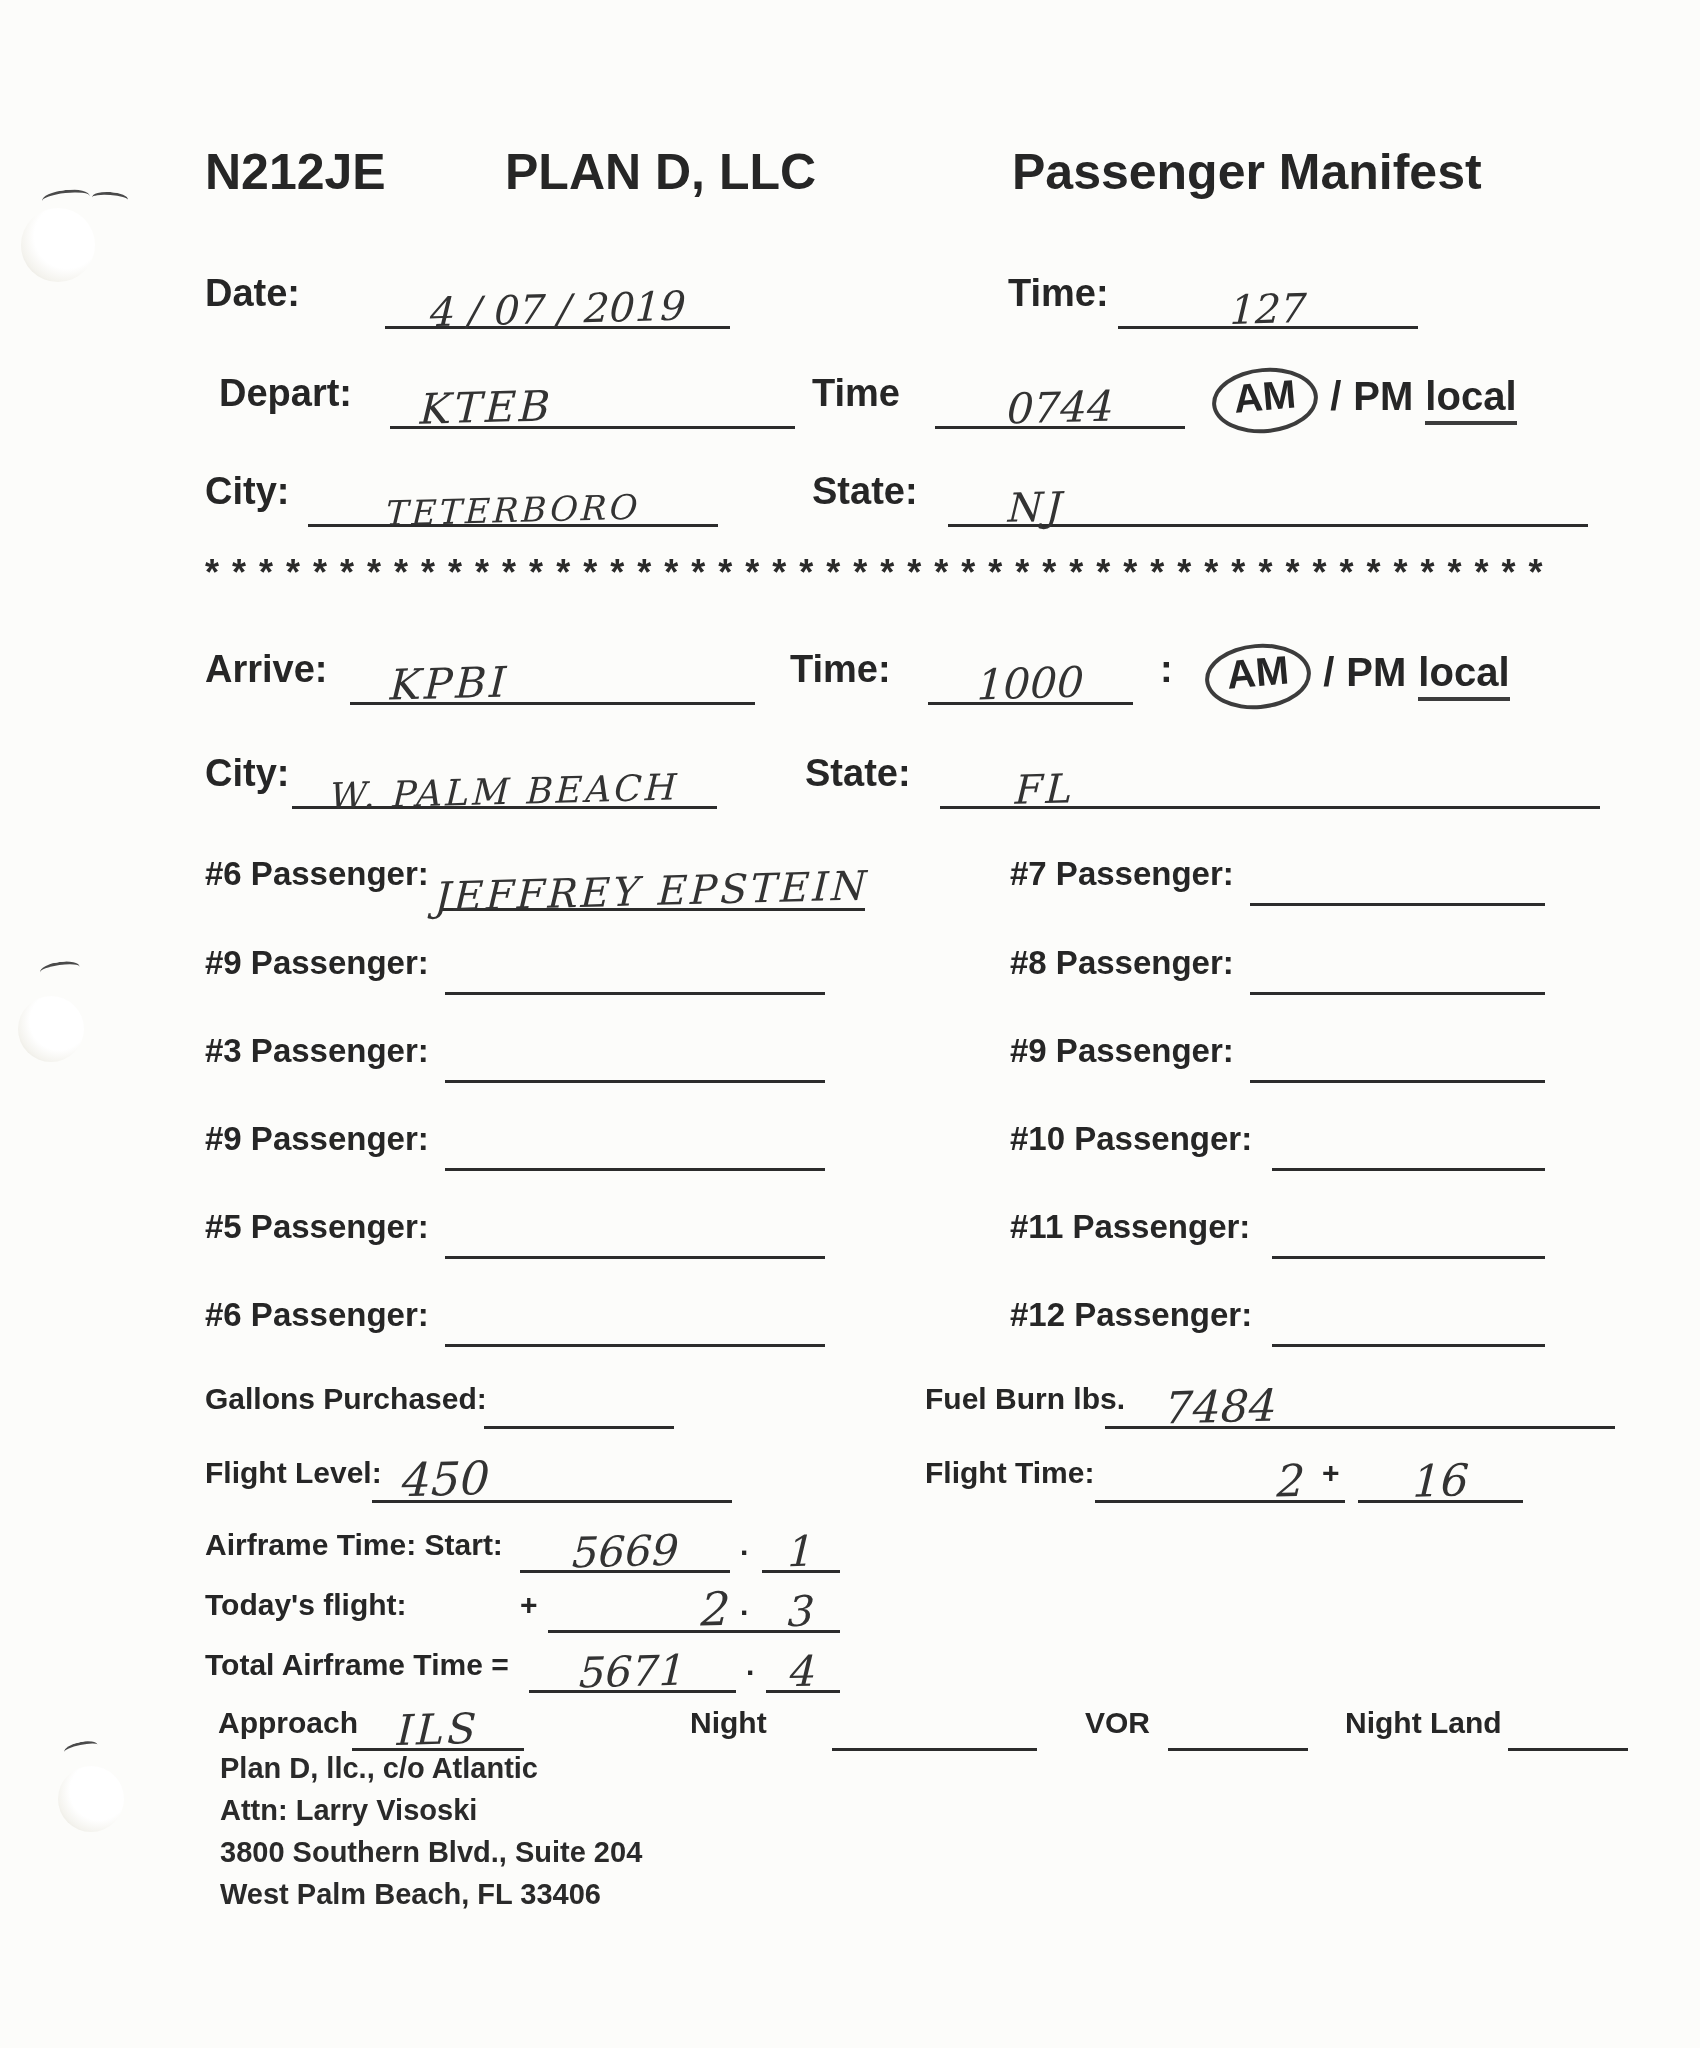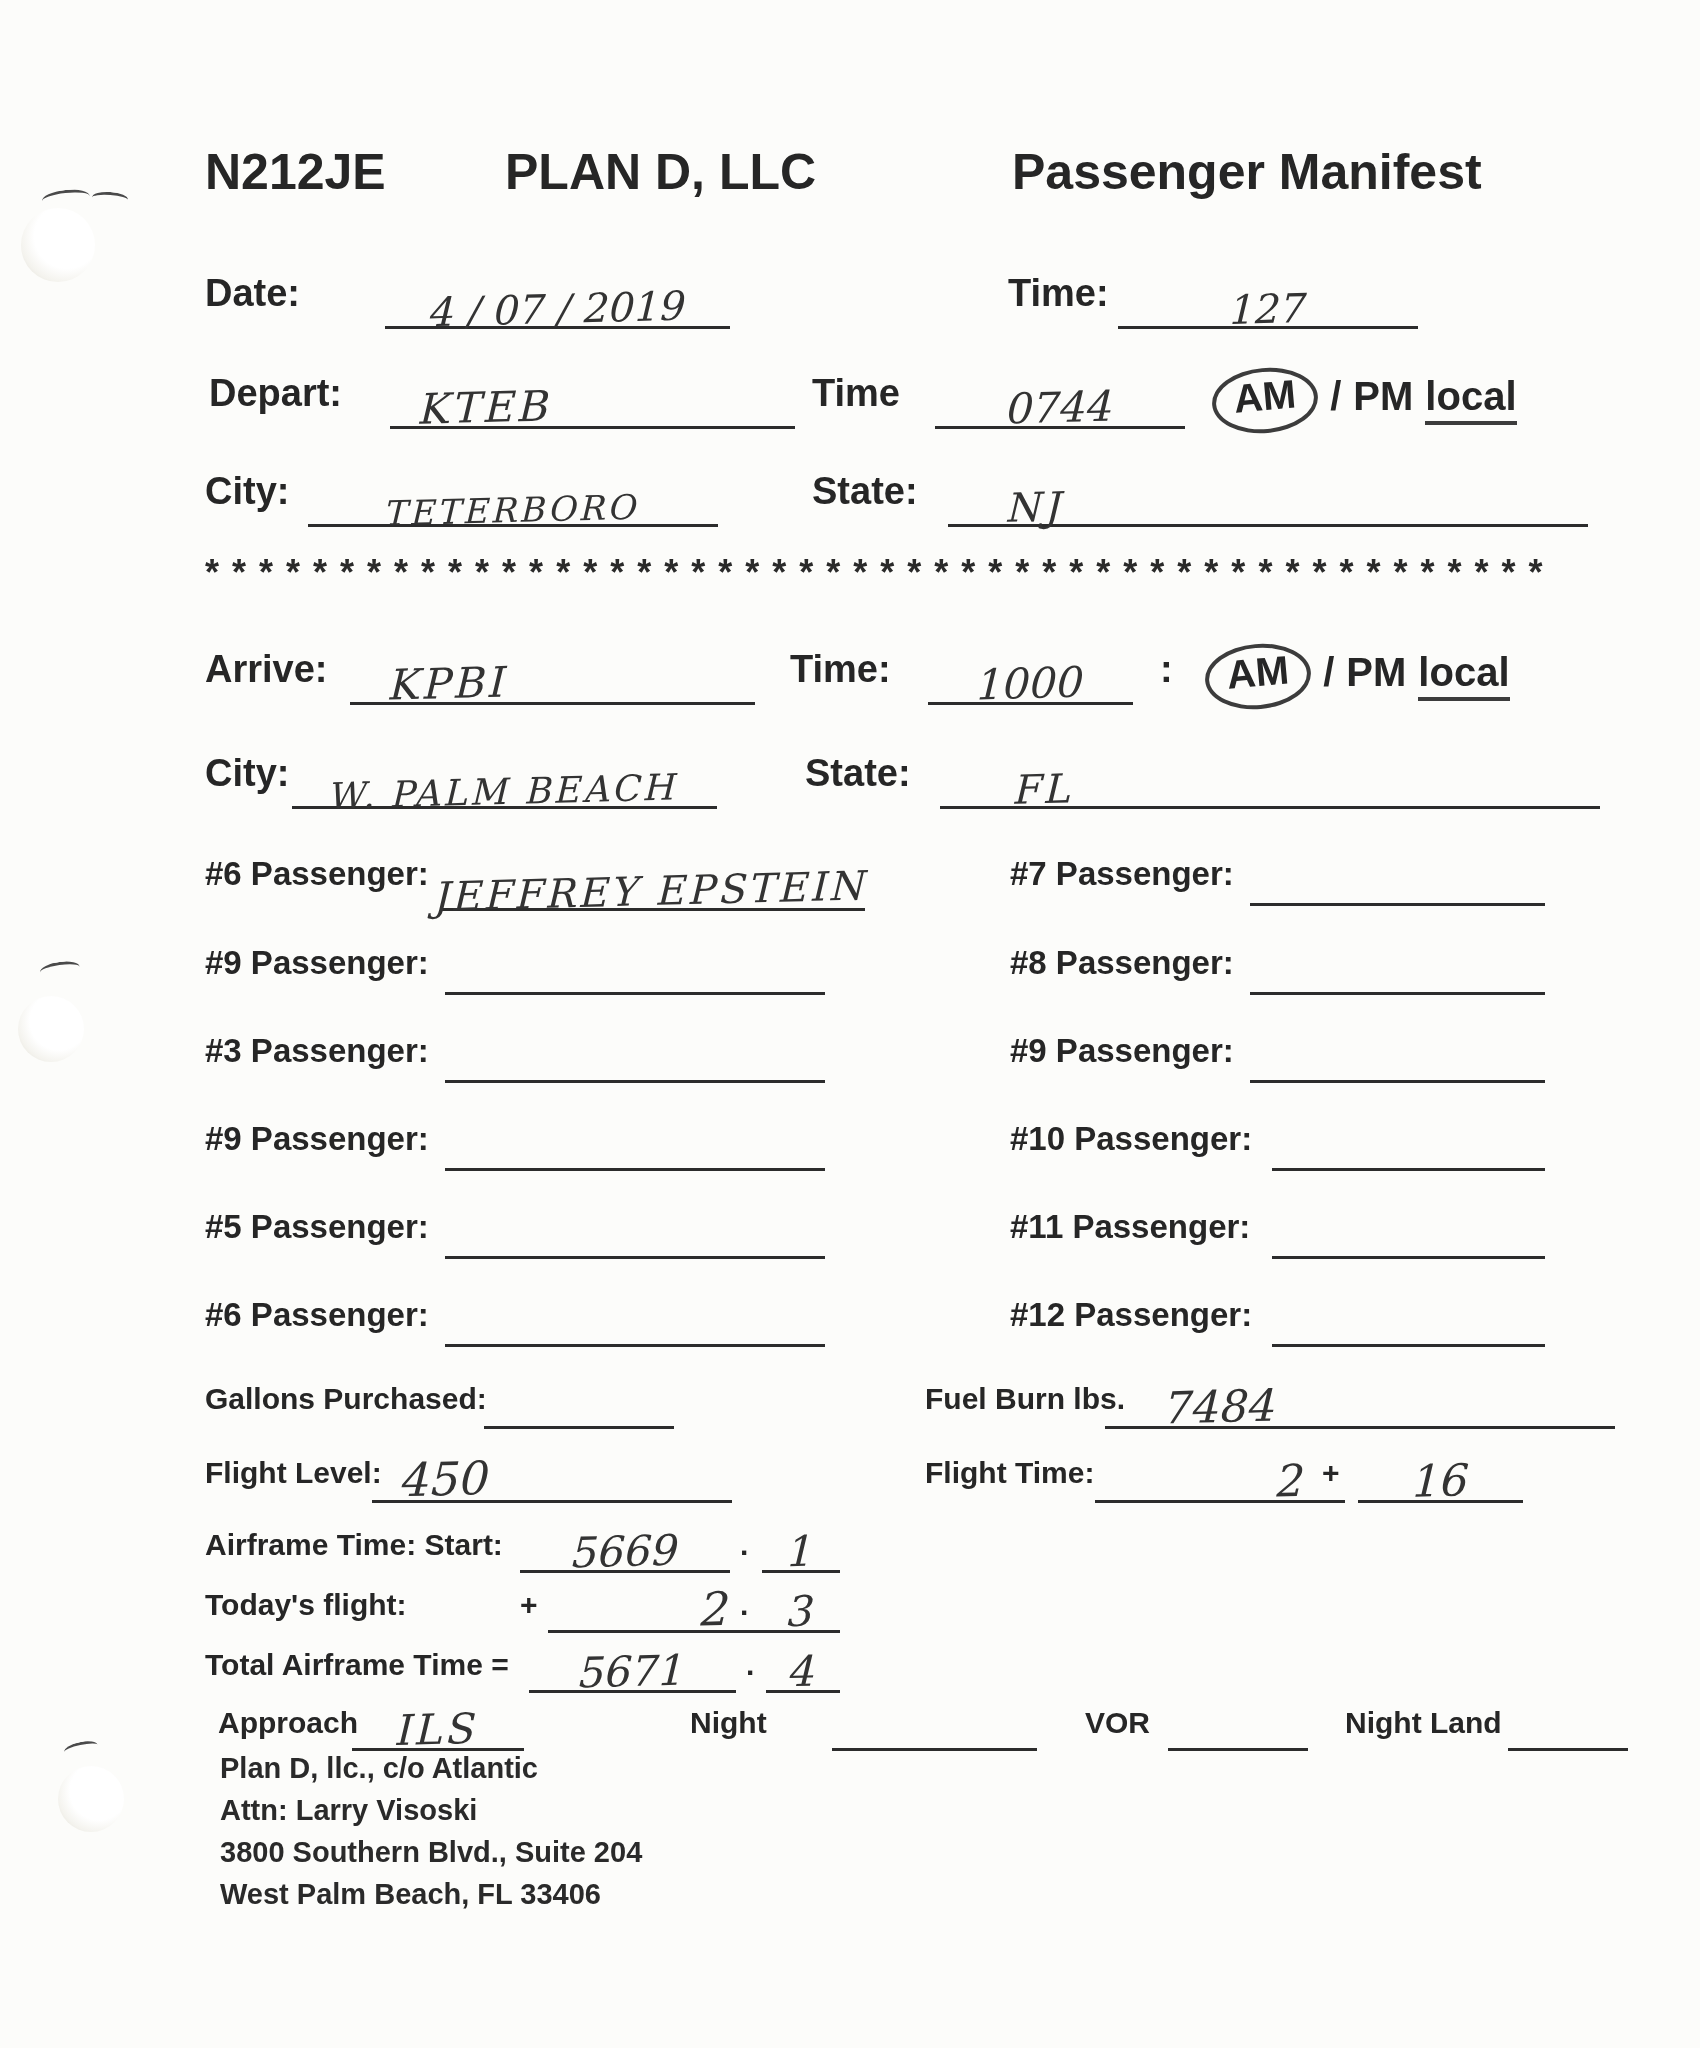--- a/index.html
+++ b/index.html
@@ -69,21 +69,21 @@
 
   <div class="lbl fs38" style="left:205px;top:272px;">Date:</div>
   <div class="line" style="left:385px;top:268px;width:345px;height:58px;">
     <span class="hw" style="font-size:40px;">4 / 07 / 2019</span>
   </div>
   <div class="lbl fs38" style="left:1008px;top:272px;">Time:</div>
   <div class="line" style="left:1118px;top:268px;width:300px;height:58px;">
     <span class="hw" style="font-size:40px;">127</span>
   </div>
 
-  <div class="lbl fs38" style="left:209px;top:372px;">Depart:</div>
+  <div class="lbl fs38" style="left:219px;top:372px;">Depart:</div>
   <div class="line" style="left:390px;top:366px;width:375px;height:60px;justify-content:flex-start;padding-left:30px;">
     <span class="hw caps" style="font-size:42px;">KTEB</span>
   </div>
   <div class="lbl fs38" style="left:812px;top:372px;">Time</div>
   <div class="line" style="left:935px;top:366px;width:250px;height:60px;">
     <span class="hw" style="font-size:42px;">0744</span>
   </div>
   <div class="ampm" style="left:1212px;top:368px;">
     <span class="am-circle"><span>AM</span></span>
       <span>/</span>

